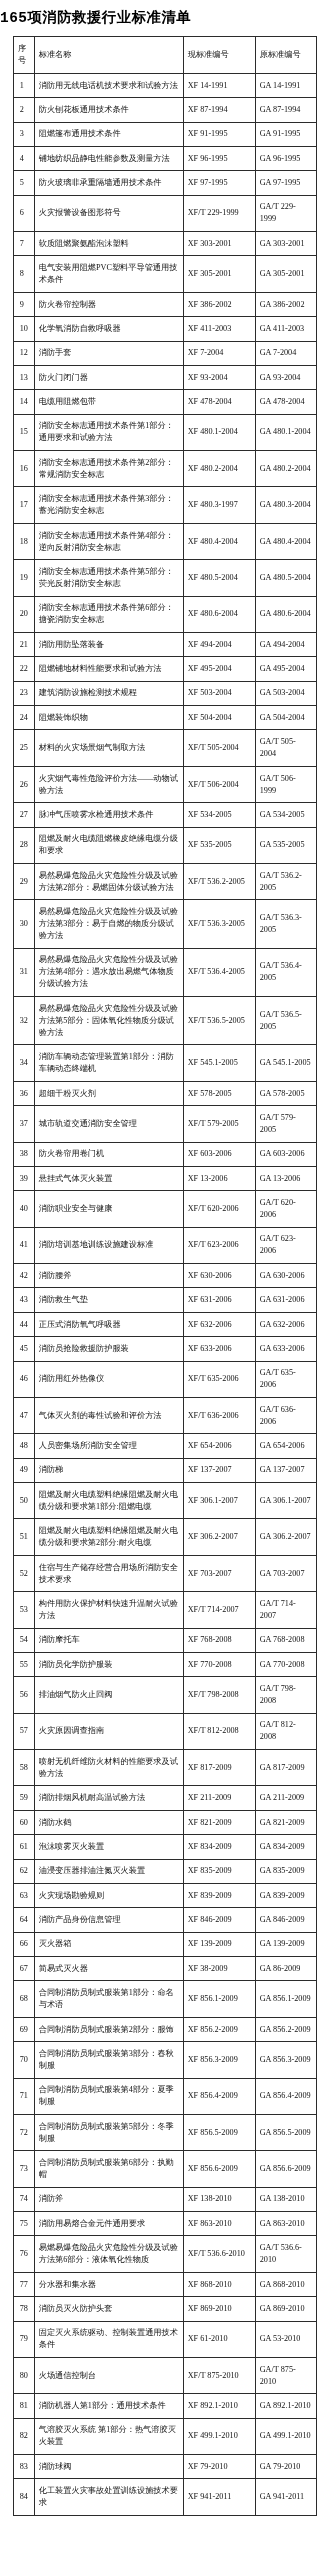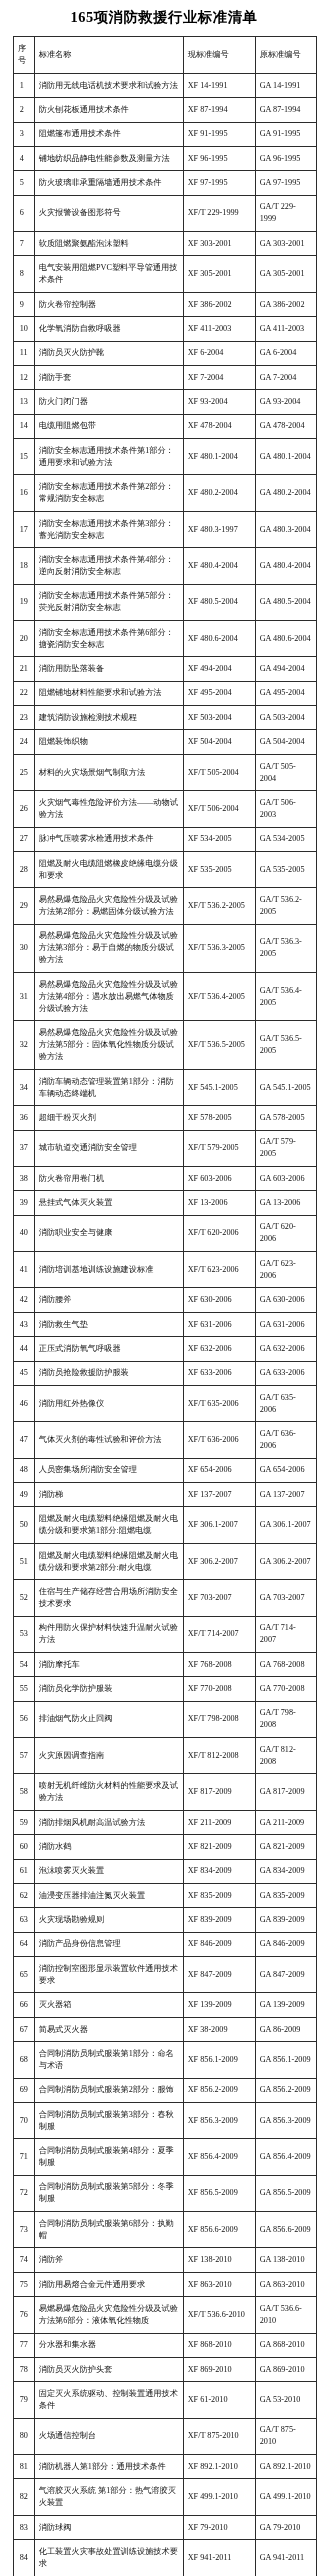--- a/index.html
+++ b/index.html
@@ -2,22 +2,22 @@
 <html style="font-size:8.2px"><head>
 <meta charset="utf-8">
 <style>
   html,body{margin:0;padding:0;}
   body{
     width:328px; background:#ffffff; position:relative;
     font-family:"Liberation Serif","DejaVu Serif",serif;
     color:#111111;
   }
   .page-title{
-    text-align:center; font-size:14.4px; font-weight:bold; color:#000;
-    padding:8.2px 0 9.3px 0; letter-spacing:0.5px;
+    text-align:left; font-size:14.4px; font-weight:bold; color:#000;
+    padding:8.2px 0 9.3px 0; letter-spacing:0.5px;font-family:Liberation Mono, monospace;
   }
   table.std-table{
     border-collapse:collapse; table-layout:fixed;
     margin-left:13px; width:302px;
   }
   .std-table th,.std-table td{
     border:0.5px solid #2b2b2b; vertical-align:middle;
     font-size:8.2px; line-height:12px; padding:5.7px 4.1px;
     word-break:break-word; text-align:left; font-weight:normal;
   }
@@ -102,26 +102,20 @@
         <td>XF 386-2002</td>
         <td>GA 386-2002</td>
       </tr>
       <tr>
         <td class="no">10</td>
         <td>化学氧消防自救呼吸器</td>
         <td>XF 411-2003</td>
         <td>GA 411-2003</td>
       </tr>
       <tr>
-        <td class="no">11</td>
-        <td>消防员灭火防护靴</td>
-        <td>XF 6-2004</td>
-        <td>GA 6-2004</td>
-      </tr>
-      <tr>
         <td class="no">12</td>
         <td>消防手套</td>
         <td>XF 7-2004</td>
         <td>GA 7-2004</td>
       </tr>
       <tr>
         <td class="no">13</td>
         <td>防火门闭门器</td>
         <td>XF 93-2004</td>
         <td>GA 93-2004</td>
@@ -195,21 +189,21 @@
       <tr>
         <td class="no">25</td>
         <td>材料的火灾场景烟气制取方法</td>
         <td>XF/T 505-2004</td>
         <td>GA/T 505-2004</td>
       </tr>
       <tr>
         <td class="no">26</td>
         <td>火灾烟气毒性危险评价方法——动物试验方法</td>
         <td>XF/T 506-2004</td>
-        <td>GA/T 506-2003</td>
+        <td>GA/T 506-1999</td>
       </tr>
       <tr>
         <td class="no">27</td>
         <td>脉冲气压喷雾水枪通用技术条件</td>
         <td>XF 534-2005</td>
         <td>GA 534-2005</td>
       </tr>
       <tr>
         <td class="no">28</td>
         <td>阻燃及耐火电缆阻燃橡皮绝缘电缆分级和要求</td>
@@ -412,26 +406,20 @@
         <td class="no">63</td>
         <td>火灾现场勘验规则</td>
         <td>XF 839-2009</td>
         <td>GA 839-2009</td>
       </tr>
       <tr>
         <td class="no">64</td>
         <td>消防产品身份信息管理</td>
         <td>XF 846-2009</td>
         <td>GA 846-2009</td>
-      </tr>
-      <tr>
-        <td class="no">65</td>
-        <td>消防控制室图形显示装置软件通用技术要求</td>
-        <td>XF 847-2009</td>
-        <td>GA 847-2009</td>
       </tr>
       <tr>
         <td class="no">66</td>
         <td>灭火器箱</td>
         <td>XF 139-2009</td>
         <td>GA 139-2009</td>
       </tr>
       <tr>
         <td class="no">67</td>
         <td>简易式灭火器</td>

